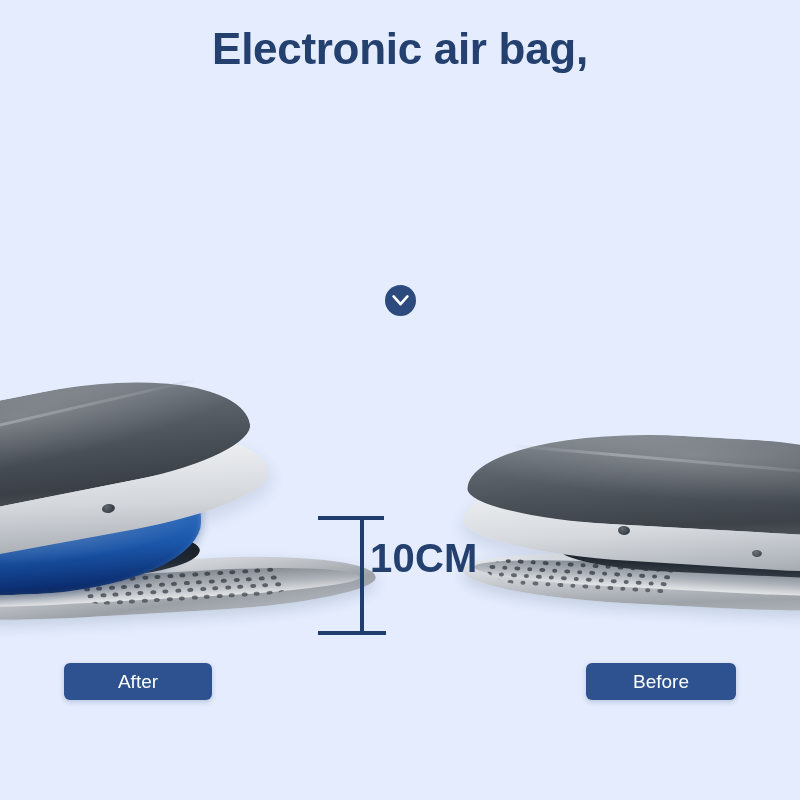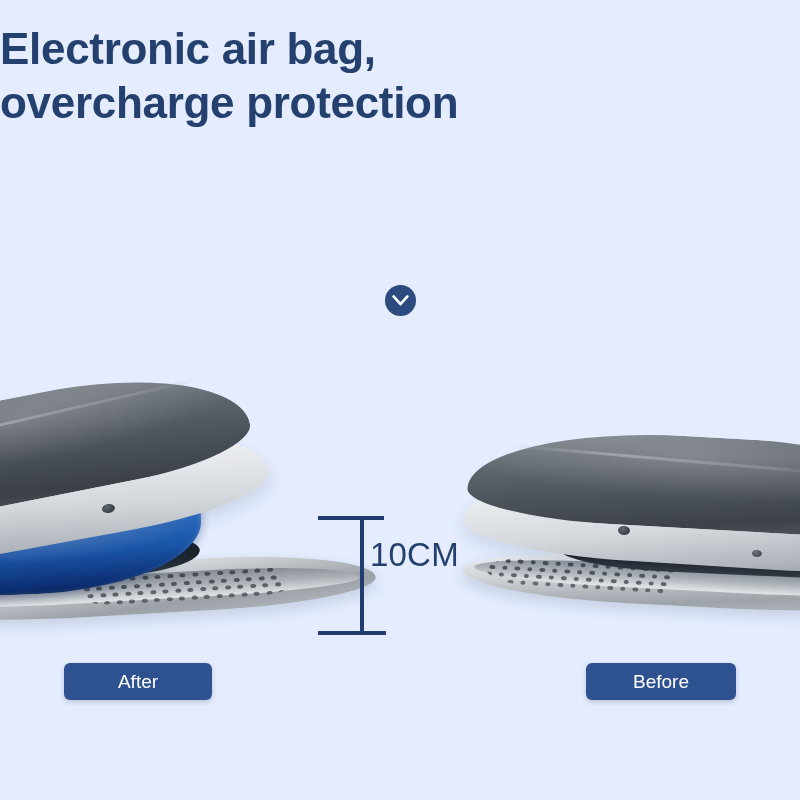--- a/index.html
+++ b/index.html
@@ -15,20 +15,21 @@
     position:relative;
     width:800px; height:800px;
     background:#e4ecfd;
     overflow:hidden;
   }
 
   
   .headline {
     position:absolute;
     top:22px; left:0; width:800px;
+    text-align:center;
     font-size:44px;
     font-weight:700;
     line-height:1.22;
     letter-spacing:-0.3px;
     color:#24406e;
   }
   .headline .l2 { display:block; }
 
   .subcopy {
     position:absolute;
@@ -242,21 +243,21 @@
     transform:rotate(4deg);
   }
 
   
   .dim { position:absolute; left:318px; top:512px; width:150px; height:130px; }
   .dim-v  { position:absolute; left:42px; top:6px; width:4px; height:116px; background:#1f3d6e; }
   .dim-top{ position:absolute; left:0px;  top:4px;   width:66px; height:4px; background:#1f3d6e; }
   .dim-bot{ position:absolute; left:0px;  top:119px; width:68px; height:4px; background:#1f3d6e; }
   .dim-label {
     position:absolute; left:52px; top:24px;
-    font-size:33px; font-weight:400; letter-spacing:.2px;
+    font-size:40px; font-weight:700; letter-spacing:.2px;
     color:#23406e; white-space:nowrap;
   }
 
   
   .btn {
     position:absolute;
     height:37px;
     background:#2e5290;
     border-radius:6px;
     color:#ffffff;
@@ -268,21 +269,20 @@
   .btn-after  { left:64px;  top:663px; width:148px; }
   .btn-before { left:586px; top:663px; width:150px; }
 </style>
 </head>
 <body>
 
 <div class="page">
 
   <div class="headline">
     <span>Electronic air bag,</span>
-    <span class="l2">overcharge protection</span>
   </div>
 
 
   <div class="chevron-badge">
     <svg width="17" height="12" viewBox="0 0 17 12">
       <path d="M1.6 1.4 L8.5 9.2 L15.4 1.4" fill="none" stroke="#ffffff" stroke-width="2.6" stroke-linecap="round" stroke-linejoin="round"></path>
     </svg>
   </div>
 
   <div class="stage">

